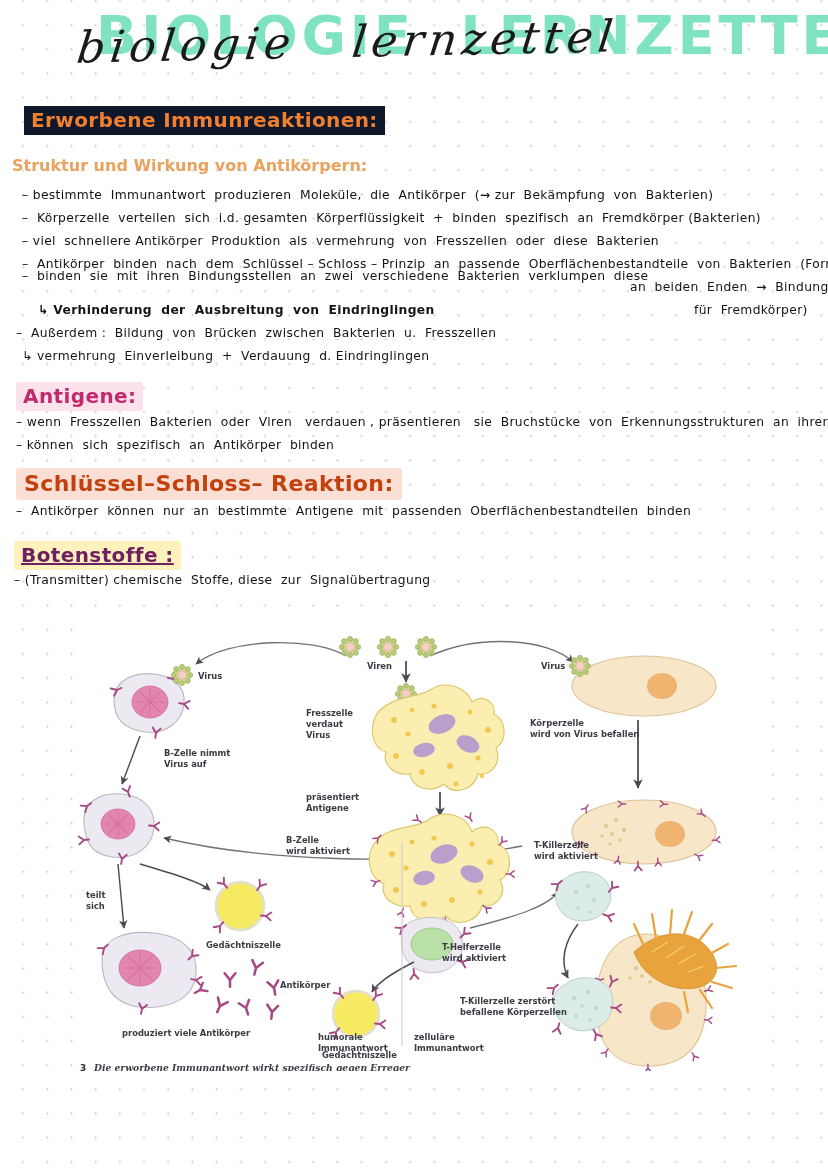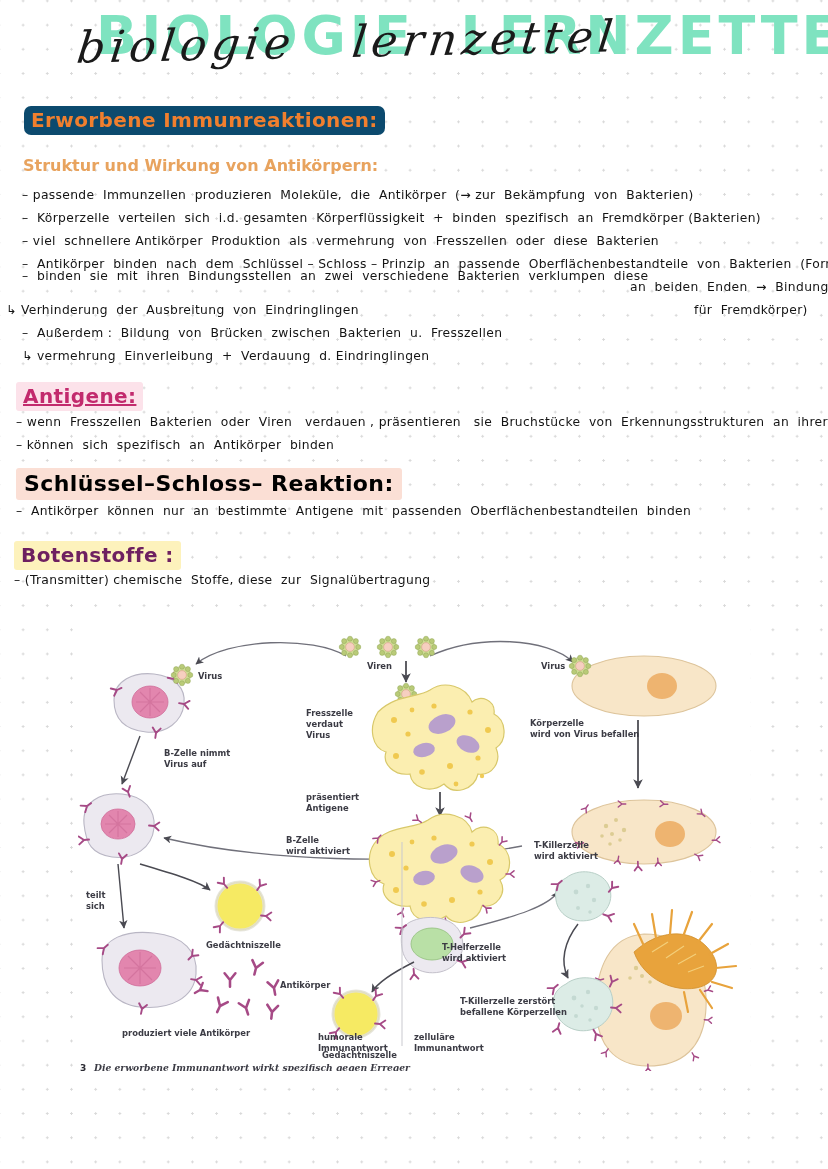--- a/index.html
+++ b/index.html
@@ -53,30 +53,30 @@
     font-size: 20px;
     letter-spacing: 0.4px;
   }
   .h-sub {
     display: inline-block;
     font-family: "DejaVu Sans", sans-serif;
     font-weight: bold;
     font-size: 16px;
   }
 
-  .hl-peach { background-color: #0c4a6e; padding: 2px 7px 3px 7px; border-radius: 7px; }
-  .hl-pink  { background-color: #fce2ea; padding: 2px 7px 3px 7px; border-radius: 3px; text-decoration: underline; }
+  .hl-peach { background-color: #0f172a; padding: 2px 7px 3px 7px; border-radius: 0; }
+  .hl-pink  { background-color: #fce2ea; padding: 2px 7px 3px 7px; border-radius: 3px; }
   .hl-rose  { background-color: #fbdfd5; padding: 3px 8px 4px 8px; border-radius: 3px; }
   .hl-yellow{ background-color: #fdf2bc; padding: 2px 7px 3px 7px; border-radius: 3px; }
 
   .c-orange { color: #f07f2e; }
   .c-tan    { color: #e8a35e; }
   .c-magenta{ color: #c22a6d; }
-  .c-darkmag{ color: #000000; }
-  .c-purple { color: #6e2060; }
+  .c-darkmag{ color: #c2410c; }
+  .c-purple { color: #6e2060; text-decoration: underline; }
 
   
   .line {
     font-family: "DejaVu Sans", sans-serif;
     font-size: 12.3px;
     color: #141414;
     letter-spacing: 0.35px;
     white-space: pre;
     line-height: 1;
   }
@@ -112,31 +112,31 @@
 
 <div id="title-area">
   <div id="title-block">BIOLOGIE  LERNZETTEL</div>
   <div id="title-script">biologie   lernzettel</div>
 </div>
 
 <div class="abs" style="left:24px; top:106px;">
   <span class="h-main hl-peach c-orange">Erworbene Immunreaktionen:</span>
 </div>
 
-<div class="abs" style="left:23px; top:156px;">
+<div class="abs" style="left:12px; top:156px;">
   <span class="h-sub c-tan">Struktur und Wirkung von Antikörpern:</span>
 </div>
 
-<div class="abs line" style="left:22px; top:189px;">– passende  Immunzellen  produzieren  Moleküle,  die  Antikörper  (→ zur  Bekämpfung  von  Bakterien)</div>
+<div class="abs line" style="left:22px; top:189px;">– bestimmte  Immunantwort  produzieren  Moleküle,  die  Antikörper  (→ zur  Bekämpfung  von  Bakterien)</div>
 <div class="abs line" style="left:22px; top:212px;">–  Körperzelle  verteilen  sich  i.d. gesamten  Körperflüssigkeit  +  binden  spezifisch  an  Fremdkörper (Bakterien)</div>
 <div class="abs line" style="left:22px; top:235px;">– viel  schnellere Antikörper  Produktion  als  vermehrung  von  Fresszellen  oder  diese  Bakterien</div>
 <div class="abs line" style="left:22px; top:258px;">–  Antikörper  binden  nach  dem  Schlüssel – Schloss – Prinzip  an  passende  Oberflächenbestandteile  von  Bakterien  (Form : gleicht Y,</div>
 <div class="abs line" style="left:22px; top:270px;">–  binden  sie  mit  ihren  Bindungsstellen  an  zwei  verschiedene  Bakterien  verklumpen  diese</div>
-<div class="abs line" style="left:6px; top:304px;">↳ Verhinderung  der  Ausbreitung  von  Eindringlingen</div>
-<div class="abs line" style="left:22px; top:327px;">–  Außerdem :  Bildung  von  Brücken  zwischen  Bakterien  u.  Fresszellen</div>
+<div class="abs line" style="left:38px; top:304px;font-weight:bold;">↳ Verhinderung  der  Ausbreitung  von  Eindringlingen</div>
+<div class="abs line" style="left:16px; top:327px;">–  Außerdem :  Bildung  von  Brücken  zwischen  Bakterien  u.  Fresszellen</div>
 <div class="abs line" style="left:22px; top:350px;">↳ vermehrung  Einverleibung  +  Verdauung  d. Eindringlingen</div>
 
 <div class="abs line" style="left:630px; top:281px;">an  beiden  Enden  →  Bindungsstellen</div>
 <div class="abs line" style="left:694px; top:304px;">für  Fremdkörper)</div>
 
 <div class="abs" style="left:16px; top:382px;">
   <span class="h-main hl-pink c-magenta">Antigene:</span>
 </div>
 <div class="abs line" style="left:16px; top:416px;">– wenn  Fresszellen  Bakterien  oder  Viren   verdauen , präsentieren   sie  Bruchstücke  von  Erkennungsstrukturen  an  ihrer  Oberfläche</div>
 <div class="abs line" style="left:16px; top:439px;text-align:center;">– können  sich  spezifisch  an  Antikörper  binden</div>

